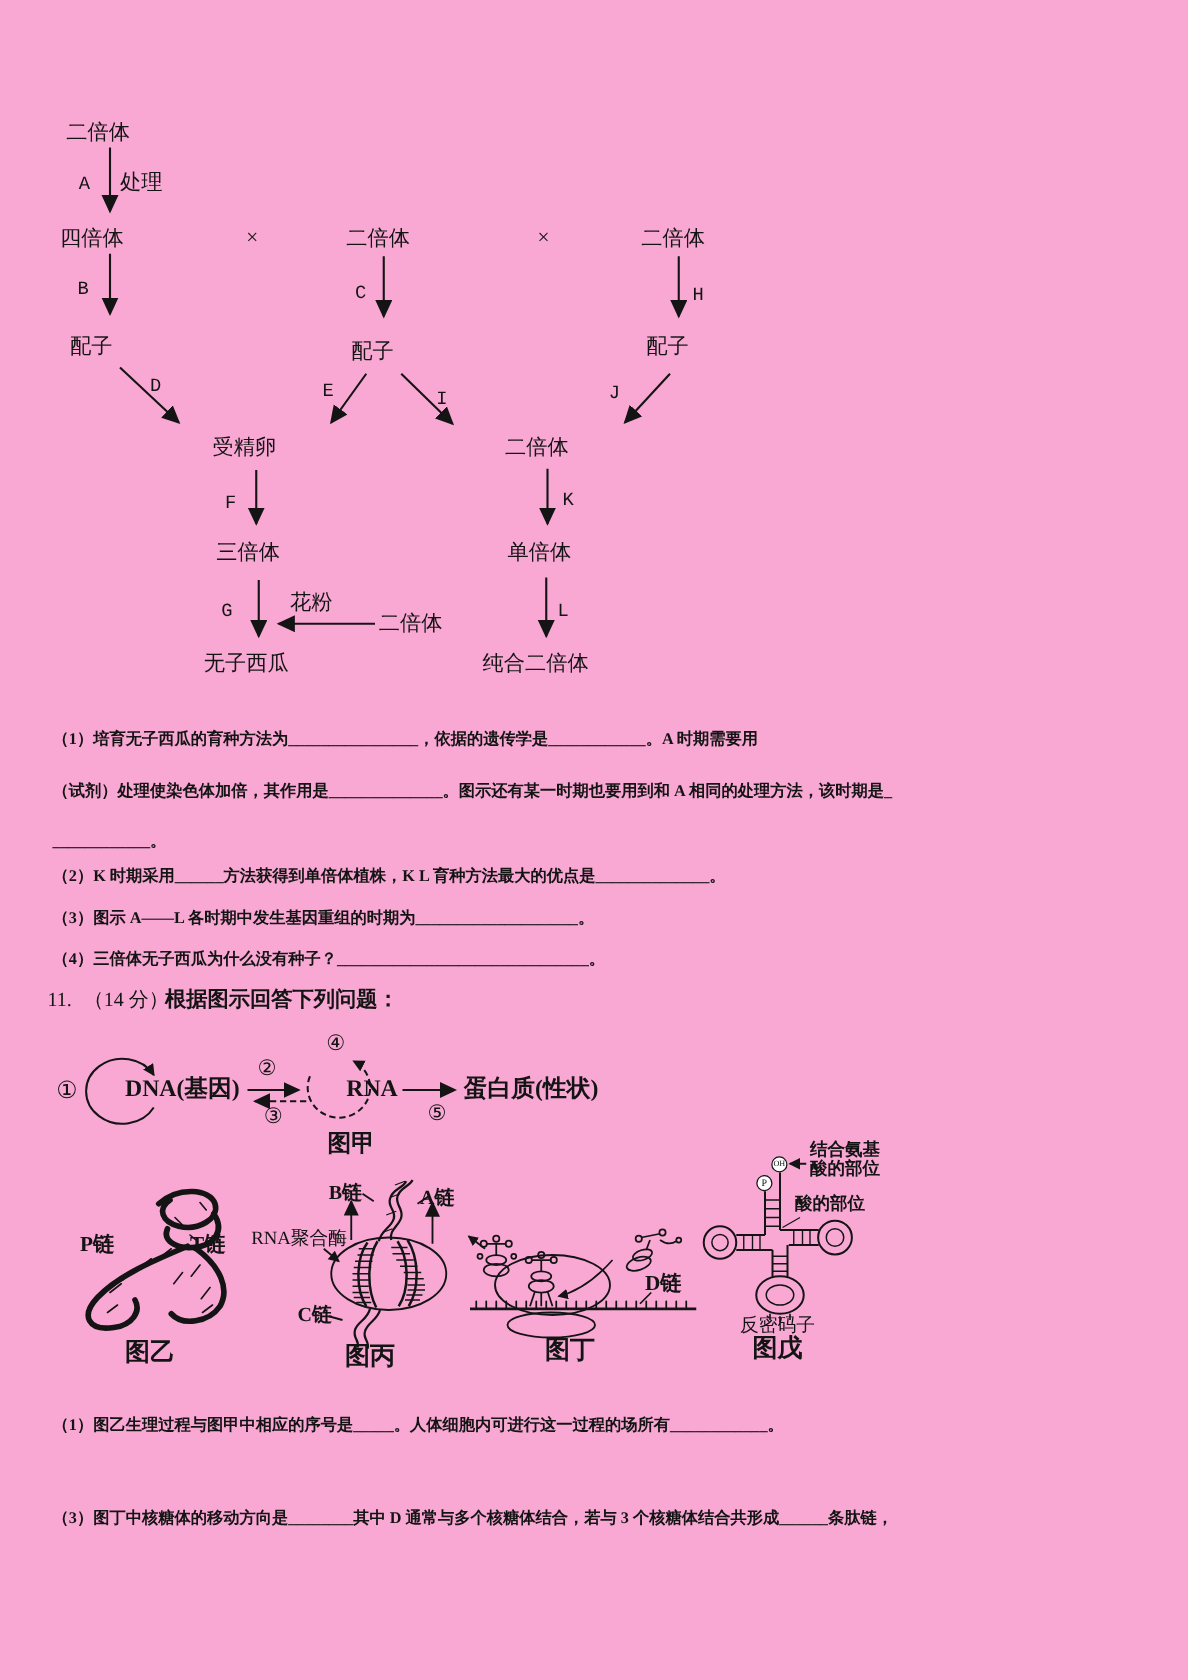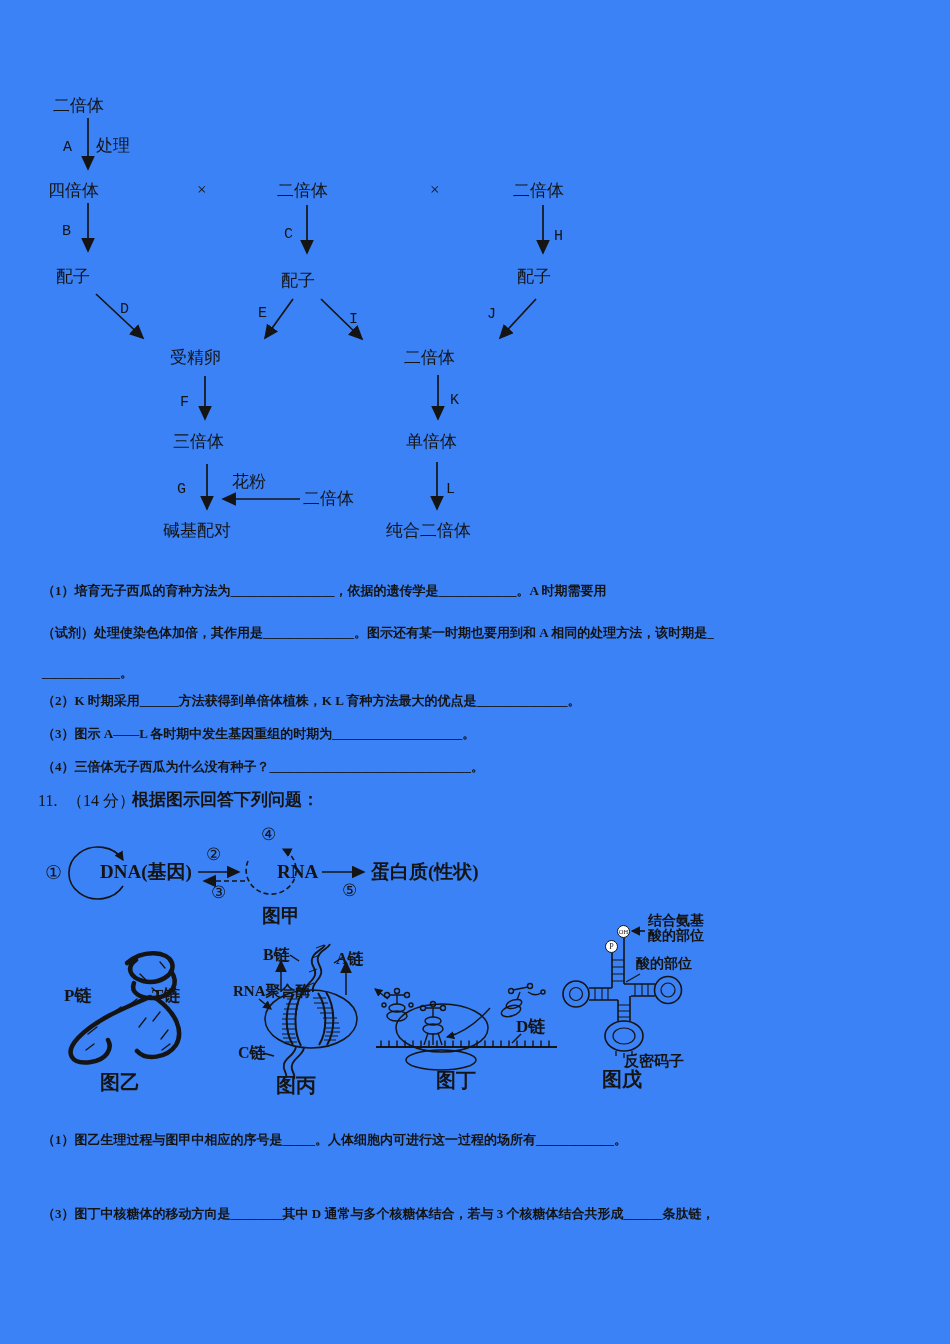--- a/index.html
+++ b/index.html
@@ -1,28 +1,28 @@
 <!DOCTYPE html>
 <html><head>
 <meta charset="utf-8">
 <style>
   html,body{margin:0;padding:0;background:#ffffff;}
-  .page{position:relative;width:950px;height:1344px;background:#3b82f6;overflow:hidden;
+  .page{position:relative;width:950px;height:1344px;background:#f9a8d4;overflow:hidden;
         font-family:"Liberation Serif","DejaVu Serif",serif;color:#141414;}
   .art{position:absolute;left:0;top:0;z-index:0;}
   .lbl{position:absolute;white-space:nowrap;line-height:1.15;z-index:1;}
   .fl{font-size:17px;}
   .lt{font-family:"Liberation Mono","DejaVu Sans Mono",monospace;font-size:15px;}
   .q{font-size:13px;font-weight:bold;}
   .plain{font-size:16px;font-weight:normal;}
   .big{font-size:19px;font-weight:bold;}
   .num{font-size:17px;}
   .cap{font-size:20px;font-weight:bold;}
   .fb14{font-size:14px;font-weight:bold;line-height:1.05;}
-  .fb15{font-size:15px;font-weight:bold;margin-left:32px;}
+  .fb15{font-size:15px;font-weight:normal;}
   .fb16{font-size:16px;font-weight:bold;}
   .fb17{font-size:17px;font-weight:bold;}
   .circ{position:absolute;z-index:1;border:1.4px solid #141414;border-radius:50%;
         width:13px;height:13px;display:flex;align-items:center;justify-content:center;
         background:#fff;box-sizing:border-box;}
 </style>
 </head>
 <body>
 
 <div class="page">
@@ -164,21 +164,21 @@
   <span class="lbl fl" style="left:170px;top:348px">受精卵</span>
   <span class="lbl fl" style="left:404px;top:348px">二倍体</span>
   <span class="lbl lt" style="left:180px;top:394px">F</span>
   <span class="lbl lt" style="left:450px;top:392px">K</span>
   <span class="lbl fl" style="left:173px;top:432px">三倍体</span>
   <span class="lbl fl" style="left:406px;top:432px">单倍体</span>
   <span class="lbl lt" style="left:177px;top:481px">G</span>
   <span class="lbl fl" style="left:232px;top:472px">花粉</span>
   <span class="lbl fl" style="left:303px;top:489px">二倍体</span>
   <span class="lbl lt" style="left:446px;top:481px">L</span>
-  <span class="lbl fl" style="left:163px;top:521px">碱基配对</span>
+  <span class="lbl fl" style="left:163px;top:521px">无子西瓜</span>
   <span class="lbl fl" style="left:386px;top:521px">纯合二倍体</span>
 
   <span class="lbl q" style="left:42px;top:584px">（1）培育无子西瓜的育种方法为________________，依据的遗传学是____________。A 时期需要用</span>
   <span class="lbl q" style="left:42px;top:626px">（试剂）处理使染色体加倍，其作用是______________。图示还有某一时期也要用到和 A 相同的处理方法，该时期是_</span>
   <span class="lbl q" style="left:42px;top:666px">____________。</span>
   <span class="lbl q" style="left:42px;top:694px">（2）K 时期采用______方法获得到单倍体植株，K L 育种方法最大的优点是______________。</span>
   <span class="lbl q" style="left:42px;top:727px">（3）图示 A——L 各时期中发生基因重组的时期为____________________。</span>
   <span class="lbl q" style="left:42px;top:760px">（4）三倍体无子西瓜为什么没有种子？_______________________________。</span>
 
   <span class="lbl plain" style="left:38px;top:792px">11.</span>

